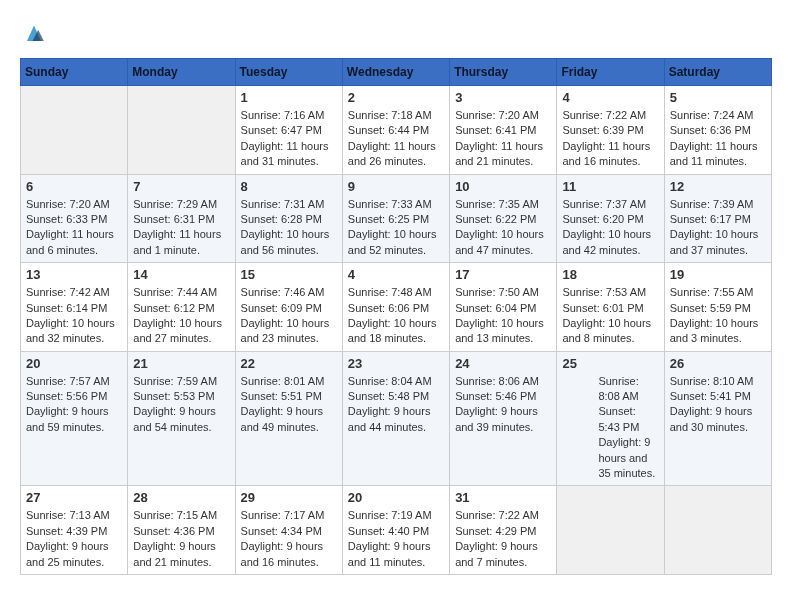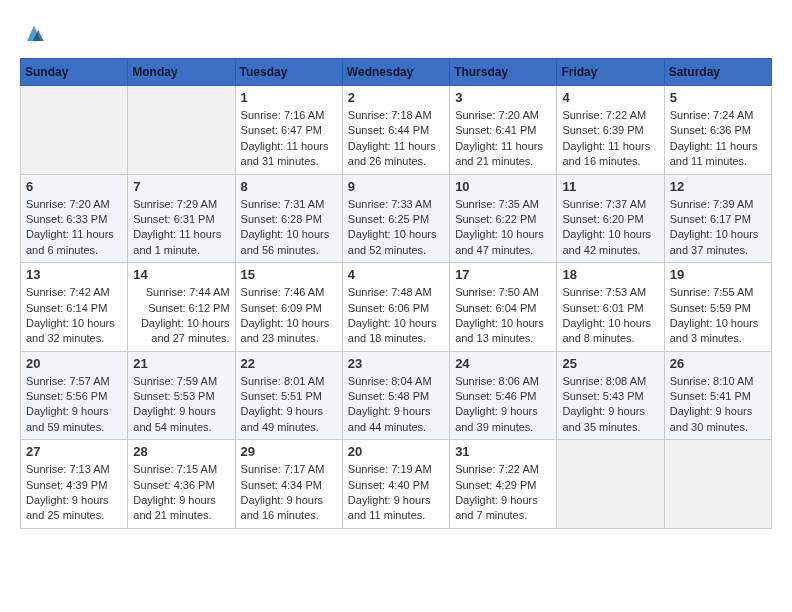--- a/index.html
+++ b/index.html
@@ -197,21 +197,21 @@
       </tr>
       <tr>
         <td>
           <span class="day-num">13</span>
           <div class="day-info" style="white-space: pre-line;">Sunrise: 7:42 AM
 Sunset: 6:14 PM
 Daylight: 10 hours and 32 minutes.</div>
         </td>
         <td>
           <span class="day-num">14</span>
-          <div class="day-info" style="white-space: pre-line; text-align: right;">Sunrise: 7:44 AM
+          <div class="day-info" style="white-space: pre-line;">Sunrise: 7:44 AM
 Sunset: 6:12 PM
 Daylight: 10 hours and 27 minutes.</div>
         </td>
         <td>
           <span class="day-num">15</span>
           <div class="day-info" style="white-space: pre-line;">Sunrise: 7:46 AM
 Sunset: 6:09 PM
 Daylight: 10 hours and 23 minutes.</div>
         </td>
         <td>
@@ -265,21 +265,21 @@
 Daylight: 9 hours and 44 minutes.</div>
         </td>
         <td>
           <span class="day-num">24</span>
           <div class="day-info" style="white-space: pre-line;">Sunrise: 8:06 AM
 Sunset: 5:46 PM
 Daylight: 9 hours and 39 minutes.</div>
         </td>
         <td>
           <span class="day-num">25</span>
-          <div class="day-info" style="white-space: pre-line;">Sunrise: 8:08 AM
+          <div class="day-info" style="white-space: pre-line; margin-left: 36px;">Sunrise: 8:08 AM
 Sunset: 5:43 PM
 Daylight: 9 hours and 35 minutes.</div>
         </td>
         <td>
           <span class="day-num">26</span>
           <div class="day-info" style="white-space: pre-line;">Sunrise: 8:10 AM
 Sunset: 5:41 PM
 Daylight: 9 hours and 30 minutes.</div>
         </td>
       </tr>

